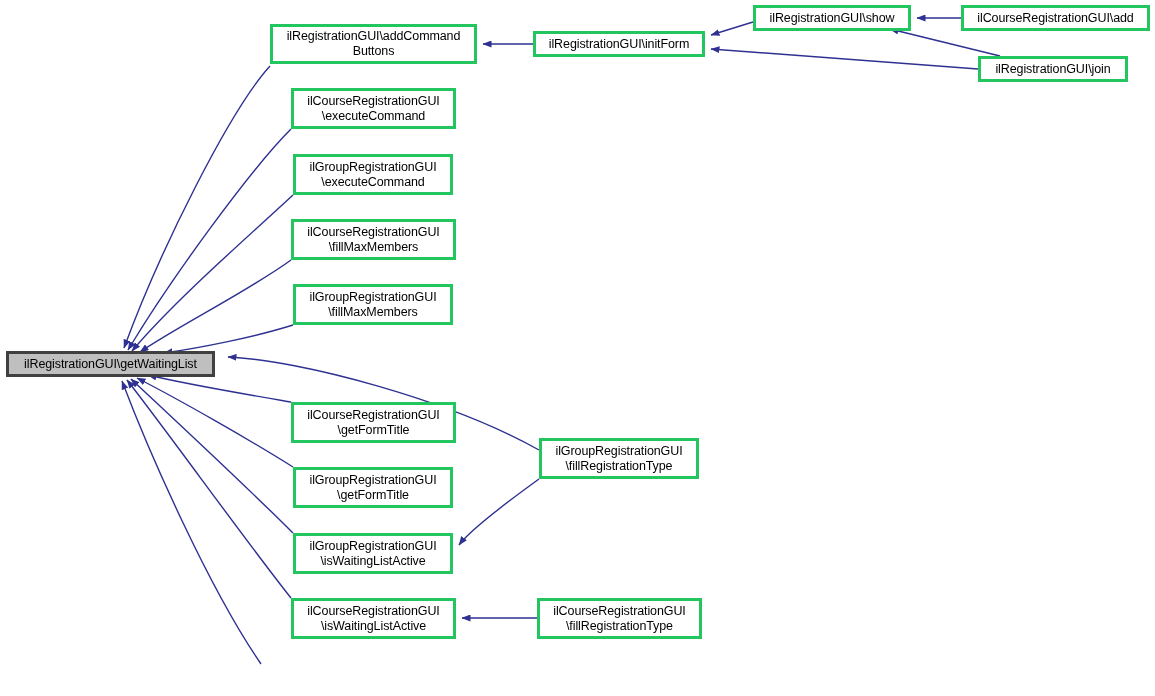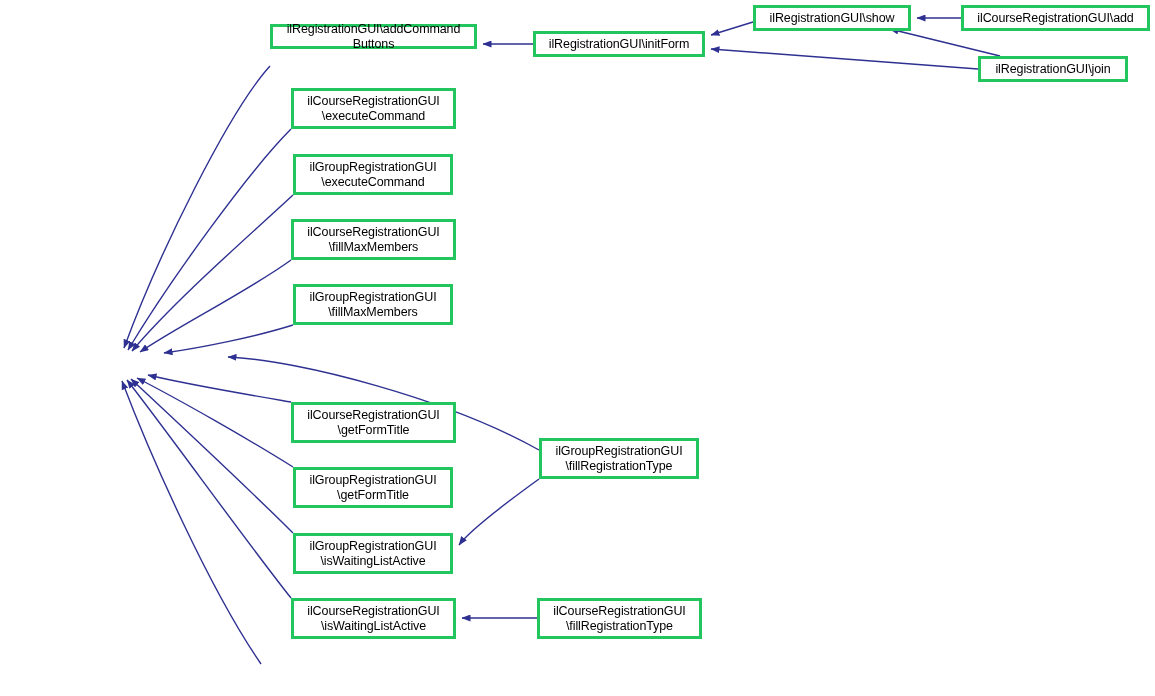--- a/index.html
+++ b/index.html
@@ -75,21 +75,22 @@
       <path d="M 291,598 C 245,540 170,435 127,380" fill="none" stroke="#2e3191" stroke-width="1.4" marker-end="url(#arrowhead)"></path>
       <path d="M 261,664 C 210,590 150,455 122,381" fill="none" stroke="#2e3191" stroke-width="1.4" marker-end="url(#arrowhead)"></path>
       <path d="M 533,44 L 483,44" fill="none" stroke="#2e3191" stroke-width="1.4" marker-end="url(#arrowhead)"></path>
       <path d="M 753,22 L 711,35" fill="none" stroke="#2e3191" stroke-width="1.4" marker-end="url(#arrowhead)"></path>
       <path d="M 978,69 L 711,49" fill="none" stroke="#2e3191" stroke-width="1.4" marker-end="url(#arrowhead)"></path>
       <path d="M 961,18 L 917,18" fill="none" stroke="#2e3191" stroke-width="1.4" marker-end="url(#arrowhead)"></path>
       <path d="M 1000,56 L 890,29" fill="none" stroke="#2e3191" stroke-width="1.4" marker-end="url(#arrowhead)"></path>
       <path d="M 537,618 L 462,618" fill="none" stroke="#2e3191" stroke-width="1.4" marker-end="url(#arrowhead)"></path>
       <path d="M 539,479 C 510,500 470,530 459,545" fill="none" stroke="#2e3191" stroke-width="1.4" marker-end="url(#arrowhead)"></path>
     </svg>
-    <div class="node" style="left: 270px; top: 24px; width: 207px; height: 25px;"><span class="node-label">ilRegistrationGUI\addCommand
+<div class="node focus" style="left: 6px; top: 351px; width: 209px; height: 26px;"><span class="node-label">ilRegistrationGUI\getWaitingList</span></div>
+    <div class="node" style="left: 270px; top: 24px; width: 207px; height: 40px;"><span class="node-label">ilRegistrationGUI\addCommand
 Buttons</span></div>
     <div class="node" style="left: 533px; top: 31px; width: 172px; height: 26px;"><span class="node-label">ilRegistrationGUI\initForm</span></div>
     <div class="node" style="left: 753px; top: 5px; width: 158px; height: 26px;"><span class="node-label">ilRegistrationGUI\show</span></div>
     <div class="node" style="left: 978px; top: 56px; width: 150px; height: 26px;"><span class="node-label">ilRegistrationGUI\join</span></div>
     <div class="node" style="left: 961px; top: 5px; width: 189px; height: 26px;"><span class="node-label">ilCourseRegistrationGUI\add</span></div>
     <div class="node" style="left: 291px; top: 88px; width: 165px; height: 41px;"><span class="node-label">ilCourseRegistrationGUI
 \executeCommand</span></div>
     <div class="node" style="left: 293px; top: 154px; width: 160px; height: 41px;"><span class="node-label">ilGroupRegistrationGUI
 \executeCommand</span></div>
     <div class="node" style="left: 291px; top: 219px; width: 165px; height: 41px;"><span class="node-label">ilCourseRegistrationGUI

